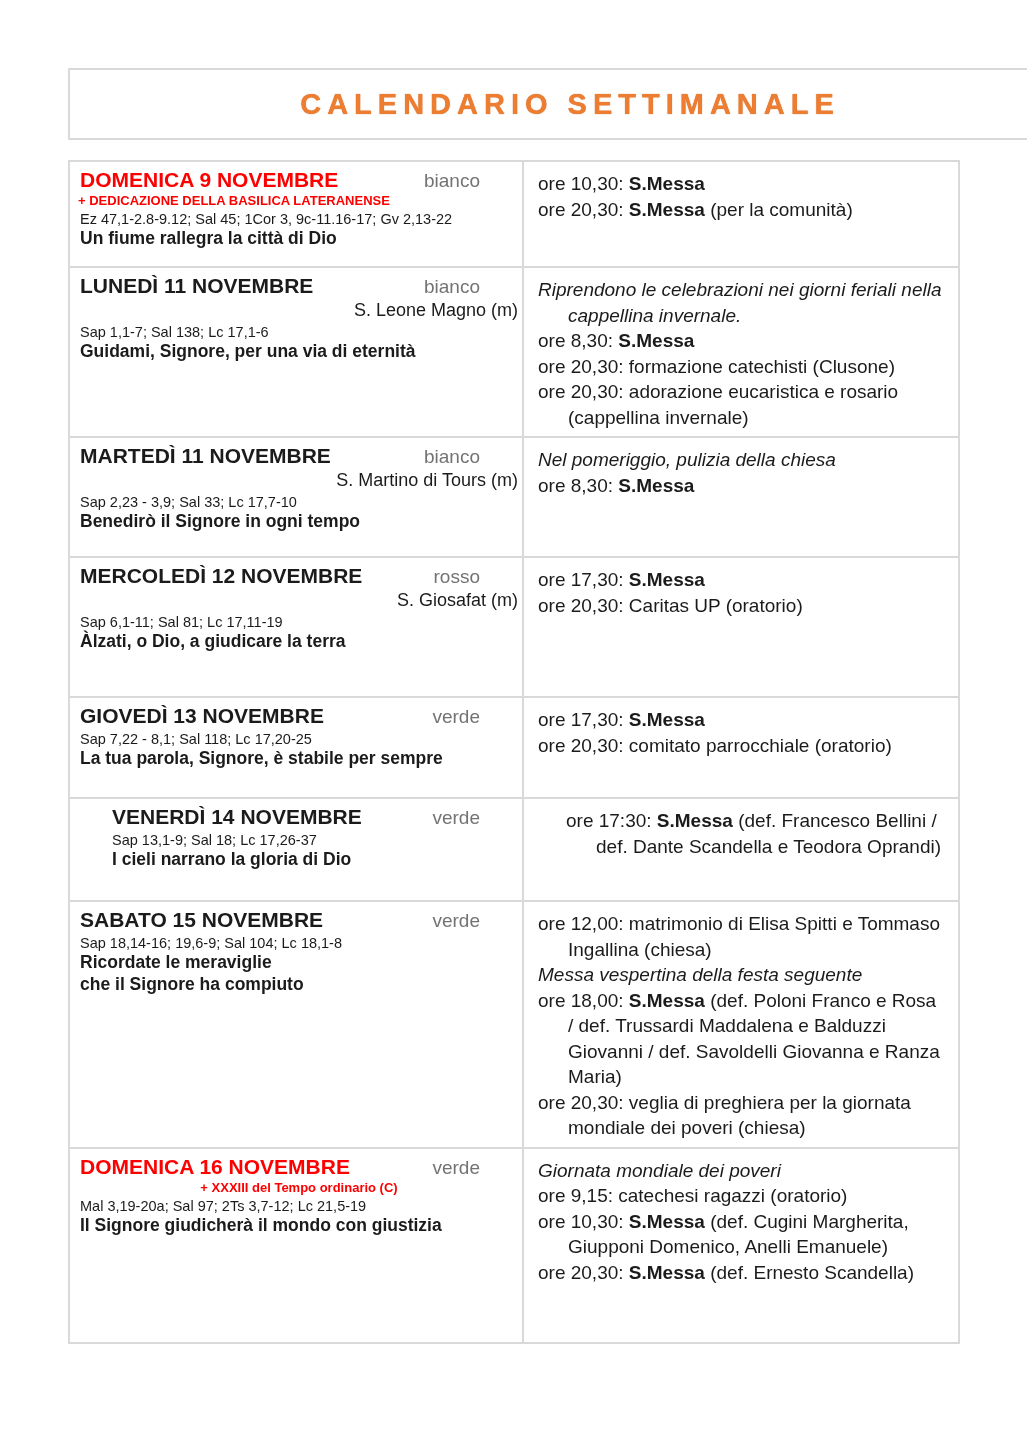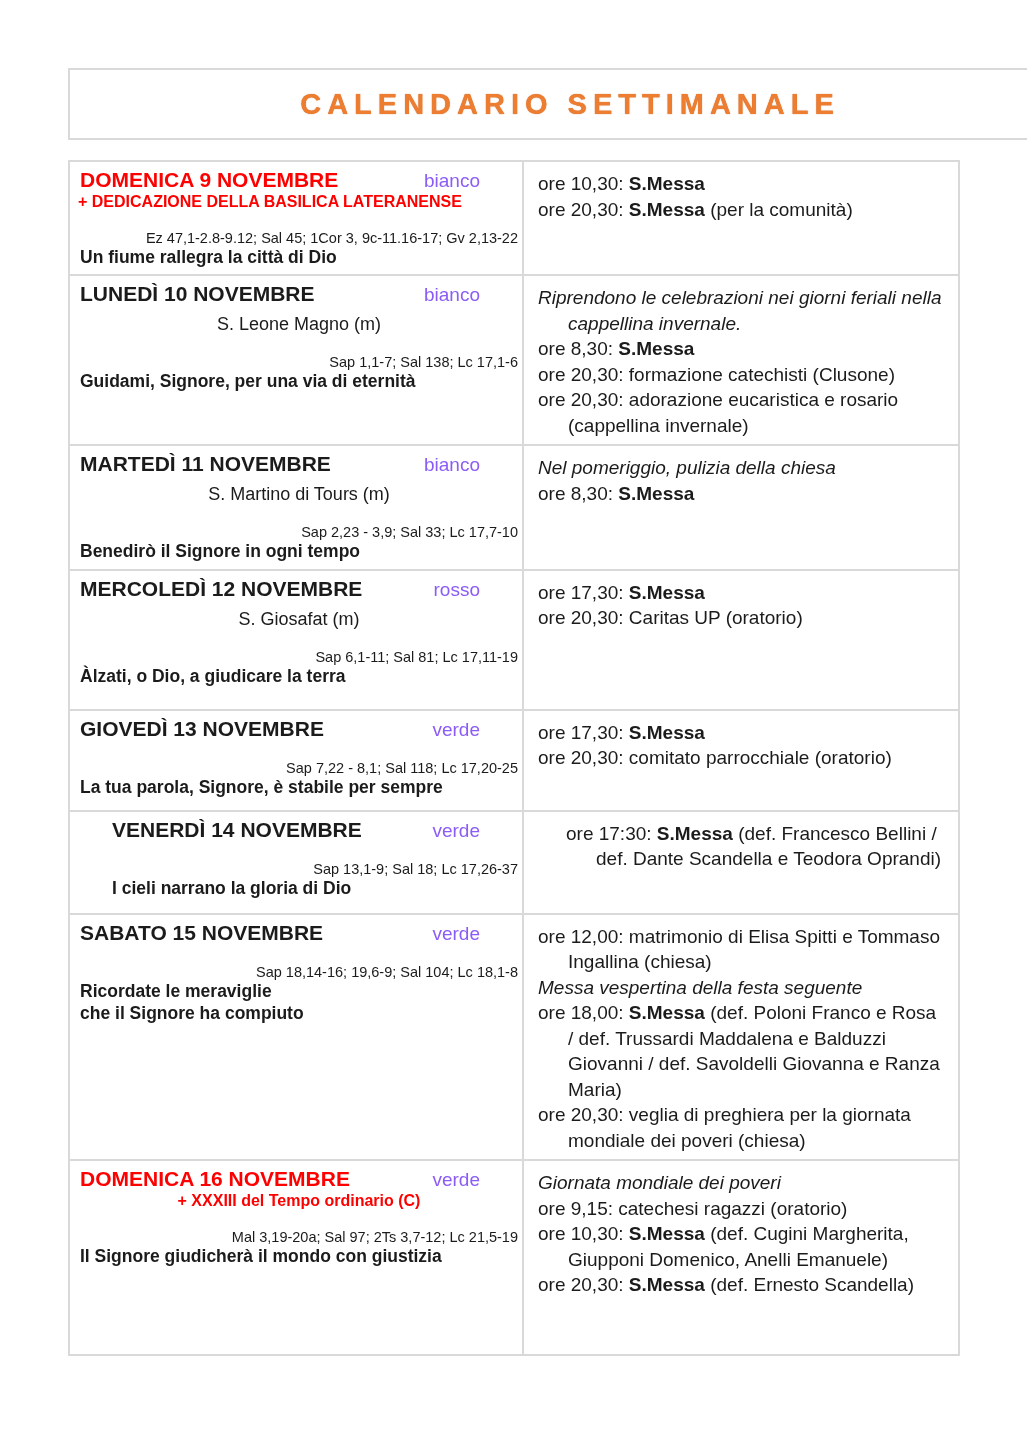--- a/index.html
+++ b/index.html
@@ -40,27 +40,27 @@
   tr:nth-child(3) td{height:120px;}
   tr:nth-child(4) td{height:140px;}
   tr:nth-child(5) td{height:101px;}
   tr:nth-child(6) td{height:103px;padding-left:42px;}
   tr:nth-child(7) td{height:202px;}
   tr:nth-child(8) td{height:195px;border-radius:29px;}
 
   .dayline{display:flex;justify-content:space-between;align-items:baseline;padding-right:38px;}
   .dayname{font-size:21px;font-weight:bold;white-space:nowrap;}
   tr:nth-child(1) .dayname, tr:nth-child(8) .dayname{color:#FF0000;}
-  .litcolor{font-size:19px;font-weight:normal;color:#8b5cf6;}
+  .litcolor{font-size:19px;font-weight:normal;color:#737373;}
 
-  .feast{color:#FF0000;font-weight:bold;font-size:16px;margin:1px 0 0 -2px;white-space:nowrap;}
+  .feast{color:#FF0000;font-weight:bold;font-size:13px;margin:1px 0 0 -2px;white-space:nowrap;}
   tr:nth-child(8) .feast{text-align:center;margin-left:0;}
 
-  .saint{text-align:center;font-size:18px;margin-top:8px;}
-  .readings{font-size:14.5px;margin-top:19px;white-space:nowrap;text-align:right;}
+  .saint{text-align:right;font-size:18px;margin-top:2px;}
+  .readings{font-size:14.5px;margin-top:3px;white-space:nowrap;}
   .psalm{font-size:17.5px;font-weight:bold;line-height:1.28;white-space:pre-line;}
 
   .event{margin:0;font-size:19px;line-height:25.5px;padding-left:30px;text-indent:-30px;}
   .event.italic{font-style:italic;}
   .event b{font-weight:bold;text-align:center;}
 </style>
 </head>
 <body>
 
 <div class="page">
@@ -80,21 +80,21 @@
             <div class="psalm">Un fiume rallegra la città di Dio</div>
           </td>
           <td class="right">
             <p class="event"><span>ore 10,30: </span><b>S.Messa</b></p>
             <p class="event"><span>ore 20,30: </span><b>S.Messa</b><span> (per la comunità)</span></p>
           </td>
         </tr>
         <tr>
           <td class="left">
             <div class="dayline">
-              <span class="dayname">LUNEDÌ 10 NOVEMBRE</span>
+              <span class="dayname">LUNEDÌ 11 NOVEMBRE</span>
               <span class="litcolor">bianco</span>
             </div>
             <div class="saint">S. Leone Magno (m)</div>
             <div class="readings">Sap 1,1-7; Sal 138; Lc 17,1-6</div>
             <div class="psalm">Guidami, Signore, per una via di eternità</div>
           </td>
           <td class="right">
             <p class="event italic"><span>Riprendono le celebrazioni nei giorni feriali nella cappellina invernale.</span></p>
             <p class="event"><span>ore 8,30: </span><b>S.Messa</b></p>
             <p class="event"><span>ore 20,30: formazione catechisti (Clusone)</span></p>

